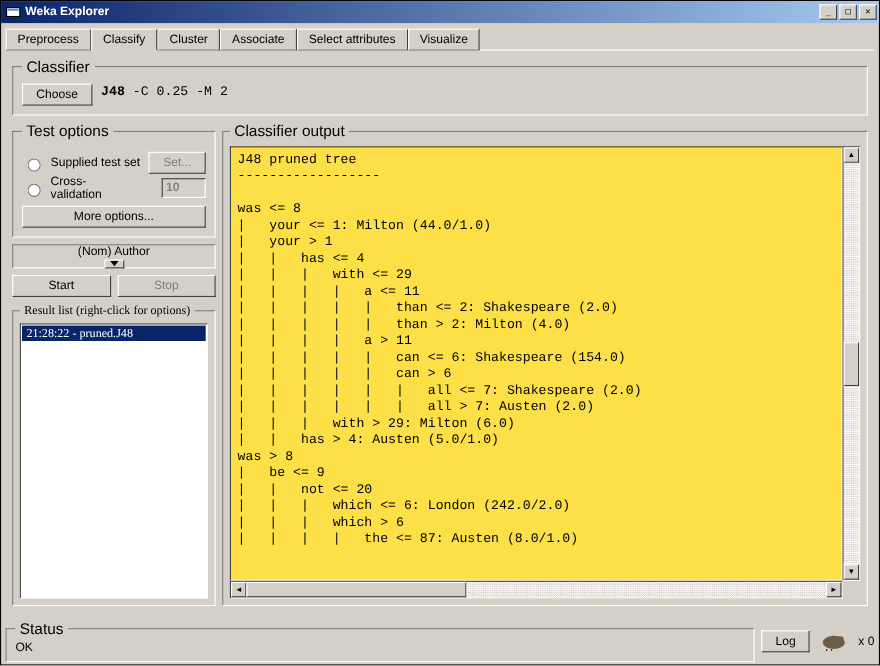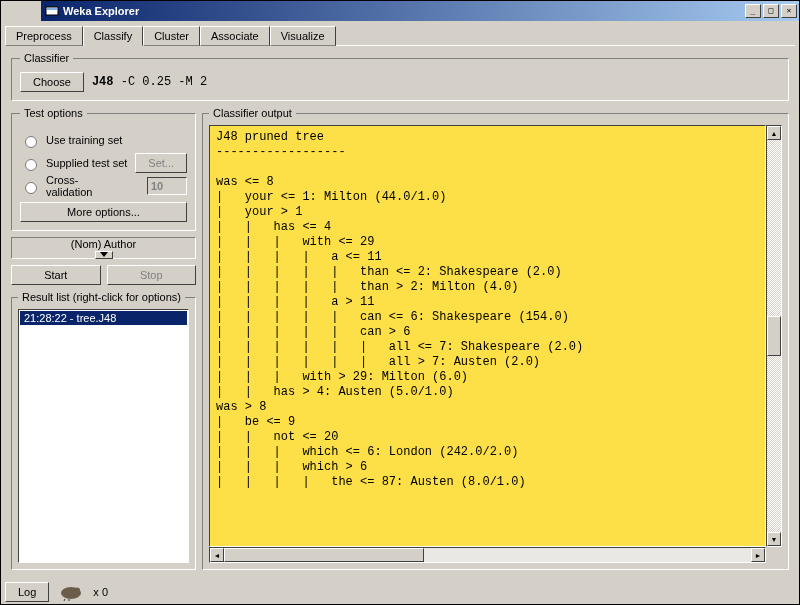--- a/index.html
+++ b/index.html
@@ -1,30 +1,30 @@
 <!DOCTYPE html>
 <html><head>
 <meta charset="utf-8">
 <style>
   * { box-sizing: border-box; }
   html, body { margin: 0; padding: 0; font-family: "Tahoma", "MS Sans Serif", sans-serif; font-size: 11px; background: #d4d0c8; }
   .window { width: 800px; height: 605px; border: 1px solid #000; background: #d4d0c8; display: flex; flex-direction: column; }
-  .titlebar { background: linear-gradient(to right, #0a246a, #a6caf0); color: #fff; height: 20px; display: flex; align-items: center; padding: 0 2px; margin-left: 40px; }
+  .titlebar { background: linear-gradient(to right, #0a246a, #a6caf0); color: #fff; height: 20px; display: flex; align-items: center; padding: 0 2px; }
   .titlebar .icon { width: 14px; height: 14px; margin: 0 4px 0 2px; }
   .titlebar .title { font-weight: bold; flex: 1; }
   .titlebar-buttons { display: flex; gap: 2px; }
   .tbtn { width: 16px; height: 14px; background: #d4d0c8; border: 1px solid #fff; border-right-color: #404040; border-bottom-color: #404040; font-family: "Marlett", monospace; font-size: 8px; text-align: center; line-height: 12px; color: #000; cursor: default; }
   .tabs { display: flex; align-items: flex-end; padding: 4px 4px 0 4px; border-bottom: none; }
   .tab { padding: 3px 10px; background: #d4d0c8; border: 1px solid #808080; border-bottom: 1px solid #808080; margin-right: 0; position: relative; top: 1px; cursor: default; }
   .tab.active { background: #d4d0c8; border-bottom: 1px solid #d4d0c8; border-top: 1px solid #fff; border-left: 1px solid #fff; border-right: 1px solid #404040; z-index: 2; }
   .tab:not(.active) { border-top: 1px solid #fff; border-left: 1px solid #fff; border-right: 1px solid #404040; border-bottom: 1px solid #808080; }
   .page { border-top: 1px solid #fff; margin: 0 4px 4px 4px; padding: 6px; flex: 1; display: flex; flex-direction: column; gap: 6px; }
   fieldset { border: 1px solid #808080; border-top-color: #808080; border-left-color: #808080; border-right-color: #fff; border-bottom-color: #fff; padding: 8px; margin: 0; position: relative; }
-  fieldset > legend { padding: 0 4px; background: #d4d0c8; font-size: 11px; }
-  .row-classifier { display: flex; align-items: center; gap: 8px; }
+  fieldset > legend { padding: 0 4px; background: #d4d0c8; font-size: 14px; }
+  .row-classifier { display: flex; gap: 8px; }
   .btn { background: #d4d0c8; border: 1px solid #fff; border-right-color: #404040; border-bottom-color: #404040; padding: 2px 12px; min-height: 20px; cursor: default; font-size: 11px; }
   .btn.fullw { width: 100%; text-align: center; padding-left: 12px; }
   .btn[disabled], .btn.disabled { color: #808080; }
   .classifier-text { font-family: "Courier New", monospace; font-size: 12px; }
   .classifier-text b { font-weight: bold; }
   .main-cols { display: flex; gap: 6px; flex: 1; min-height: 0; }
   .leftcol { width: 185px; display: flex; flex-direction: column; gap: 6px; }
   .rightcol { flex: 1; display: flex; flex-direction: column; }
   .opt-row { display: flex; align-items: center; gap: 6px; margin: 3px 0; height: 20px; }
   .opt-row label { flex: 1; }
@@ -43,21 +43,21 @@
   .output-wrap { flex: 1; display: flex; min-height: 0; }
   .output { flex: 1; background: #fde047; border: 1px solid #808080; border-top-color: #404040; border-left-color: #404040; border-right-color: #fff; border-bottom-color: #fff; padding: 4px 6px; font-family: "Courier New", monospace; font-size: 12px; white-space: pre; overflow: hidden; line-height: 15px; }
   .scrollbar-v { width: 16px; background: #d4d0c8; border: 1px solid #808080; border-top-color: #404040; border-left-color: #404040; border-right-color: #fff; border-bottom-color: #fff; display: flex; flex-direction: column; }
   .scrollbar-h { height: 16px; background: #d4d0c8; border: 1px solid #808080; border-top-color: #404040; border-left-color: #404040; border-right-color: #fff; border-bottom-color: #fff; display: flex; margin-right: 16px; }
   .sb-btn { width: 14px; height: 14px; background: #d4d0c8; border: 1px solid #fff; border-right-color: #404040; border-bottom-color: #404040; display: flex; align-items: center; justify-content: center; font-size: 7px; }
   .sb-track { flex: 1; background: repeating-conic-gradient(#d4d0c8 0% 25%, #fff 0% 50%) 50% / 2px 2px; }
   .status-row { display: flex; align-items: center; gap: 6px; padding: 2px 4px; }
   .status-row fieldset { flex: 1; padding: 4px 8px 6px 8px; }
   .bird { width: 32px; height: 20px; display: flex; align-items: center; justify-content: center; }
   fieldset.flexfield { display: flex; flex-direction: column; flex: 1; min-height: 0; }
-  .result-fieldset { flex: 1; min-height: 0; display: flex; flex-direction: row; padding: 6px; }
+  .result-fieldset { flex: 1; min-height: 0; display: flex; flex-direction: row; padding: 6px; font-family: Liberation Serif, serif; }
   .result-fieldset legend { font-size: 11px; }
   .output-fieldset { flex: 1; min-height: 0; display: flex; flex-direction: column; padding: 6px; }
 </style>
 </head>
 <body>
 
 <div class="window">
 
   <div class="titlebar">
     <span class="icon">
@@ -72,20 +72,21 @@
       <div class="tbtn">□</div>
       <div class="tbtn">✕</div>
     </div>
   </div>
 
   <div class="tabs">
     <div class="tab">Preprocess</div>
     <div class="tab active">Classify</div>
     <div class="tab">Cluster</div>
     <div class="tab">Associate</div>
+    <div class="tab">Select attributes</div>
     <div class="tab">Visualize</div>
   </div>
 
   <div class="page">
 
     <fieldset>
       <legend>Classifier</legend>
       <div class="row-classifier">
         <button class="btn">Choose</button>
         <span class="classifier-text"><b>J48</b><span> -C 0.25 -M 2</span></span>
@@ -93,24 +94,20 @@
     </fieldset>
 
     <div class="main-cols">
       <div class="leftcol">
 
         <fieldset>
           <legend>Test options</legend>
 
           <div class="opt-row">
             <input type="radio" class="radio" name="testopt" style="">
-            <label>Use training set</label>
-          </div>
-          <div class="opt-row">
-            <input type="radio" class="radio" name="testopt" style="">
             <label>Supplied test set</label>
             <button class="btn disabled" disabled="">Set...</button>
           </div>
           <div class="opt-row">
             <input type="radio" class="radio" name="testopt" style="">
             <label>Cross-validation</label>
             <span class="param-label">Folds</span>
             <input class="text-input" disabled="" value="10" style="">
           </div>
           <div style="margin-top:6px">
@@ -128,21 +125,21 @@
         </div>
 
         <div class="two-btns">
           <button class="btn">Start</button>
           <button class="btn disabled" disabled="">Stop</button>
         </div>
 
         <fieldset class="result-fieldset">
           <legend>Result list (right-click for options)</legend>
           <div class="result-box">
-            <div class="result-item">21:28:22 - tree.J48</div>
+            <div class="result-item">21:28:22 - pruned.J48</div>
           </div>
         </fieldset>
 
       </div>
 
       <div class="rightcol">
         <fieldset class="output-fieldset flexfield">
           <legend>Classifier output</legend>
           <div class="output-wrap">
             <div class="output">J48 pruned tree
@@ -183,20 +180,24 @@
             <div class="sb-track" style="flex:1"></div>
             <div class="sb-btn">►</div>
           </div>
         </fieldset>
       </div>
     </div>
 
   </div>
 
   <div class="status-row">
+    <fieldset>
+      <legend>Status</legend>
+      <span>OK</span>
+    </fieldset>
     <button class="btn">Log</button>
     <span class="bird">
       <svg width="28" height="18" viewBox="0 0 28 18">
           <ellipse cx="14" cy="10" rx="10" ry="6" fill="#6b5d4a"></ellipse>
           <ellipse cx="20" cy="7" rx="3" ry="2.5" fill="#6b5d4a"></ellipse>
           <path d="M8 16 L7 18 M12 16 L12 18" stroke="#333"></path>
         </svg>
     </span>
     <span>x 0</span>
   </div>

